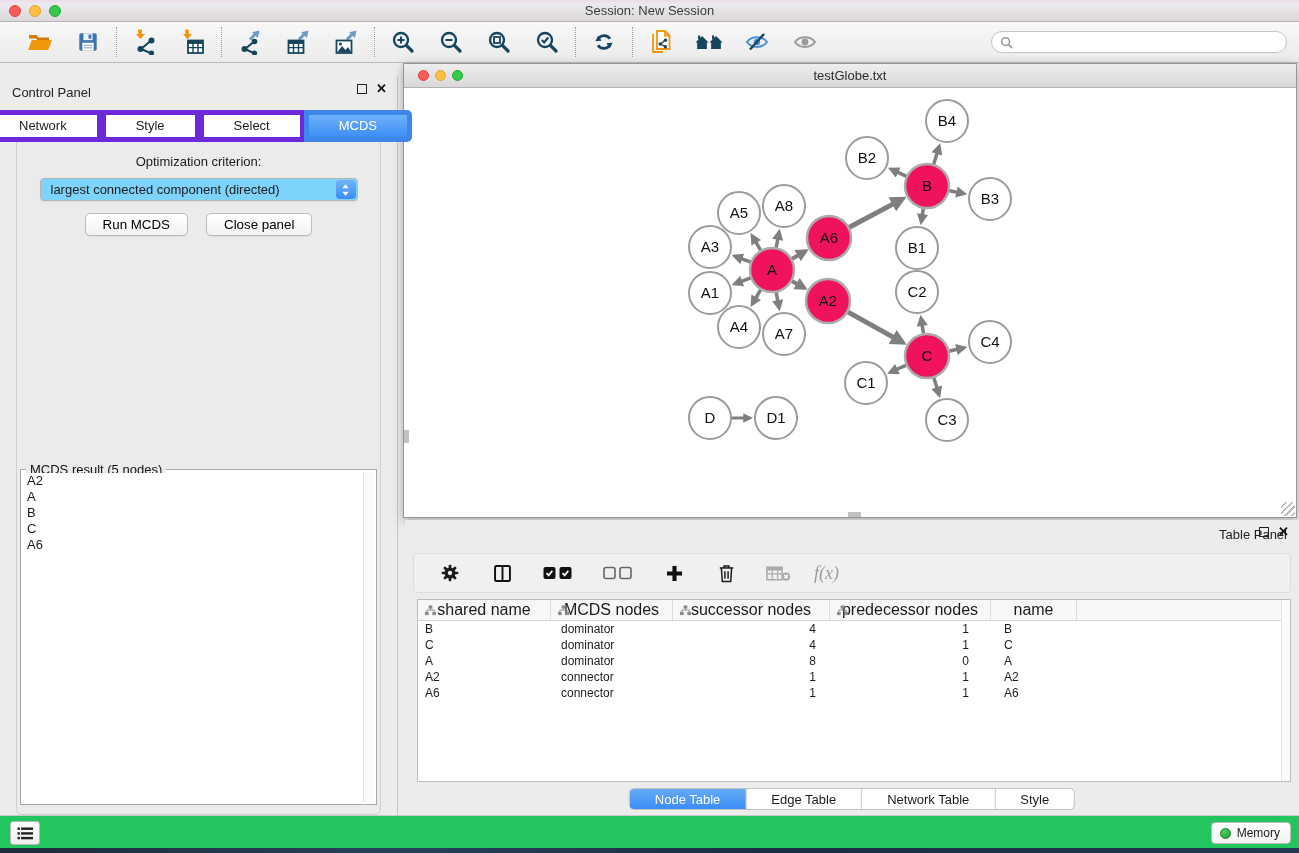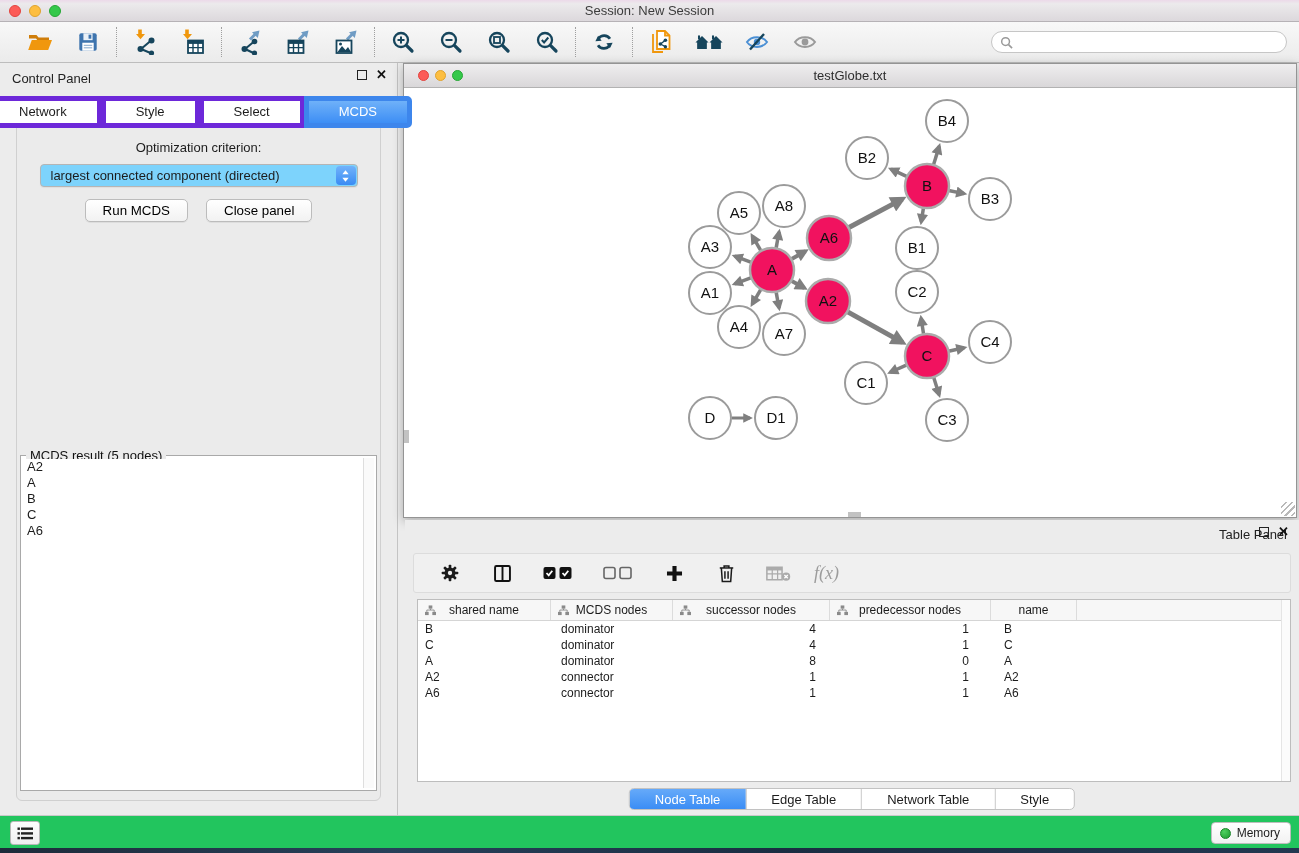--- a/index.html
+++ b/index.html
@@ -21,21 +21,21 @@
   .toolbar { position:absolute; left:0; top:22px; width:1299px; height:41px;
     background:linear-gradient(180deg,#f8f8f8,#ebebeb);
     border-bottom:1px solid #bdbdbd; display:flex; align-items:center; padding:0 12px; }
   .tgroup { display:flex; align-items:center; gap:16px; padding:0 12px; }
   .tsep { width:0; height:30px; border-left:1px dotted #9f9f9f; }
   .tbtn { width:32px; height:32px; display:flex; align-items:center; justify-content:center; cursor:default; }
   .search-wrap { margin-left:auto; width:296px; height:22px; background:#fff;
     border:1px solid #c6c6c6; border-radius:12px; display:flex; align-items:center; padding:0 8px; gap:5px; }
   .search-wrap input { border:none; outline:none; flex:1; font-size:12px; background:transparent; }
   
-  .control-panel { position:absolute; left:0; top:63px; width:398px; height:752px;
+  .control-panel { position:absolute; left:0; top:77px; width:398px; height:752px;
     background:#ececec; border-right:1px solid #c4c4c4; }
   .cp-header { position:relative; height:30px; padding:8px 12px 0; color:#222; }
   .panel-icons { position:absolute; right:10px; top:7px; display:flex; gap:9px; align-items:center; }
   .ic-float { width:10px; height:10px; border:1.5px solid #222; }
   .ic-close { font-weight:bold; font-size:13px; color:#111; line-height:10px; }
   .cp-tabs { position:absolute; left:0; right:0; top:33px; display:flex; justify-content:center; z-index:2; }
   .cp-tab { padding:3px 30px 4px; background:#fff; border:5px solid #6d28d9; margin-left:-1px; }
   .cp-tab:first-child { border-radius:5px 0 0 5px; }
   .cp-tab:last-child  { border-radius:0 5px 5px 0; }
   .cp-tab.active { background:linear-gradient(180deg,#6fb1f9,#3d8ef5); border-color:#3d86ec; color:#fff; }
@@ -75,21 +75,21 @@
   .table-panel { position:absolute; left:405px; top:520px; width:894px; height:295px; background:#ececec; }
   .tp-header { position:relative; height:30px; padding:7px 12px 0; color:#222;text-align:right; }
   .tp-toolbar { position:absolute; left:8px; right:8px; top:33px; height:40px;
     background:#f0f0f0; border:1px solid #dcdcdc; border-radius:3px;
     display:flex; align-items:center; gap:20px; padding-left:20px; }
   .fx-label { font-family:Liberation Serif, serif; font-style:italic; font-size:18px; color:#9c9c9c; }
   .tp-table { position:absolute; left:12px; right:8px; top:79px; bottom:33px;
     background:#fff; border:1px solid #bdbdbd; overflow:hidden; }
   .thead { display:flex; height:21px; background:#f7f7f7; border-bottom:1px solid #d5d5d5; }
   .th { position:relative; display:flex; align-items:center; justify-content:center;
-    font-size:12px; border-right:1px solid #dcdcdc; color:#1b1b1b; }
+    font-size:16px; border-right:1px solid #dcdcdc; color:#1b1b1b; }
   .th .colicon { position:absolute; left:7px; top:5px; }
   .trow { display:flex; height:16px; font-size:12px; align-items:center; }
   .td { white-space:nowrap; overflow:hidden; }
   .tbl-scroll { position:absolute; right:0; top:0; bottom:0; width:9px;
     background:#fbfbfb; border-left:1px solid #e5e5e5; }
   .tp-tabs { position:absolute; bottom:5px; left:50%; transform:translateX(-50%);
     display:flex; background:#fff; border:1px solid #c2c2c2; border-radius:5px; overflow:hidden; height:22px; }
   .tp-tab { padding:3px 25px 0; border-left:1px solid #c9c9c9; }
   .tp-tab:first-child { border-left:none; }
   .tp-tab.active { background:linear-gradient(180deg,#66aaf9,#3b8df5); color:#fff; }

